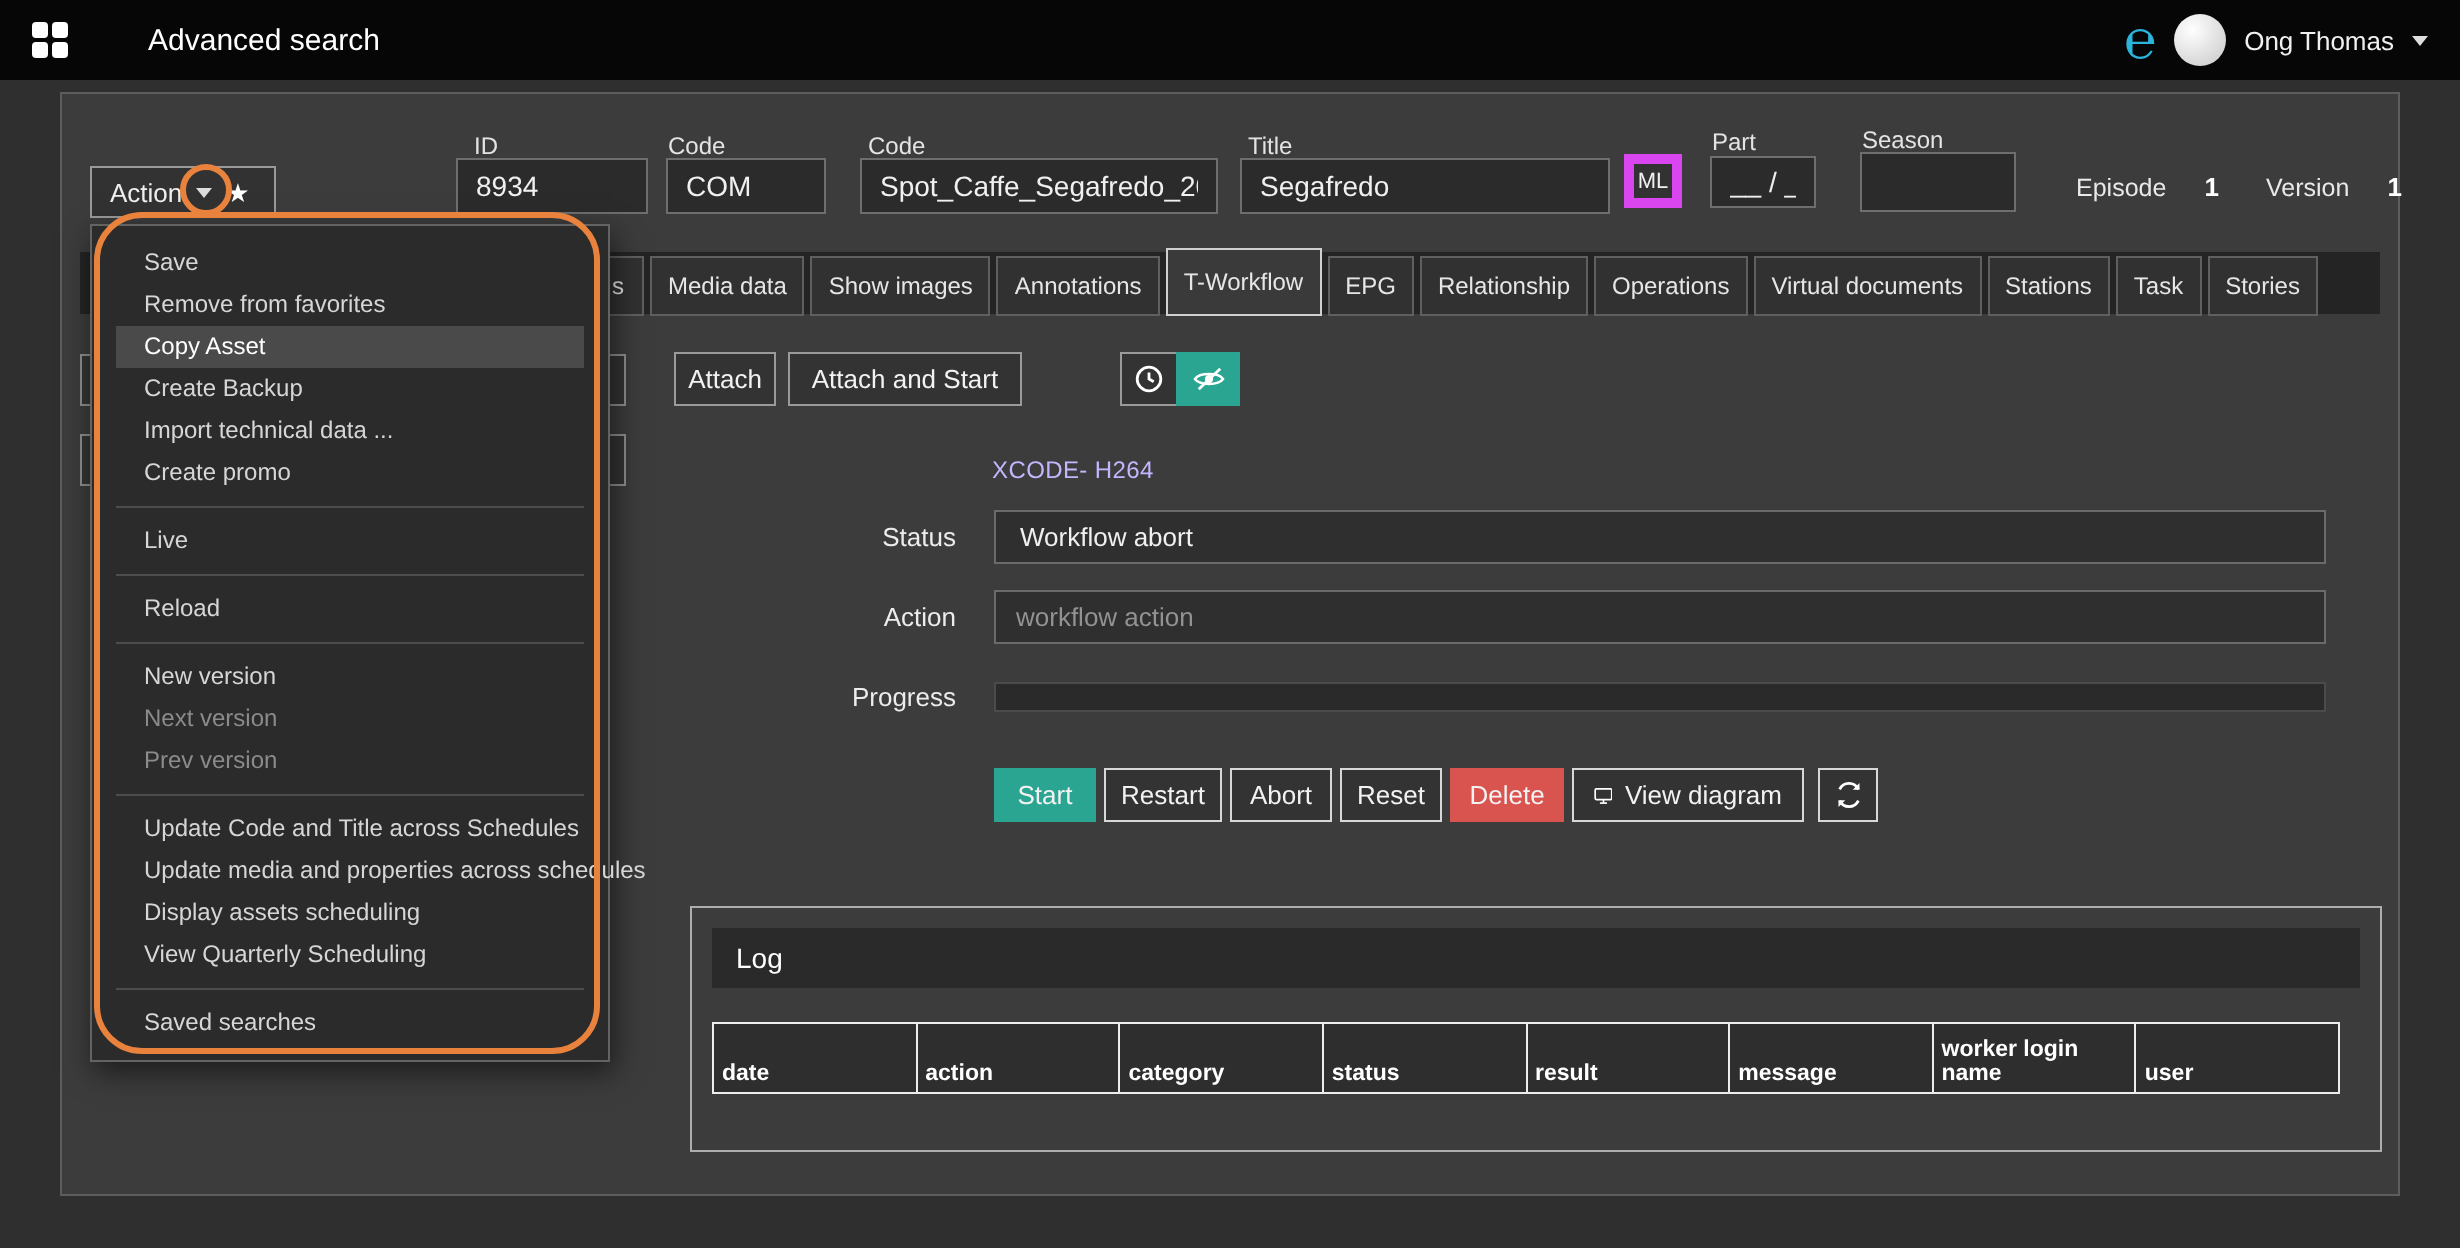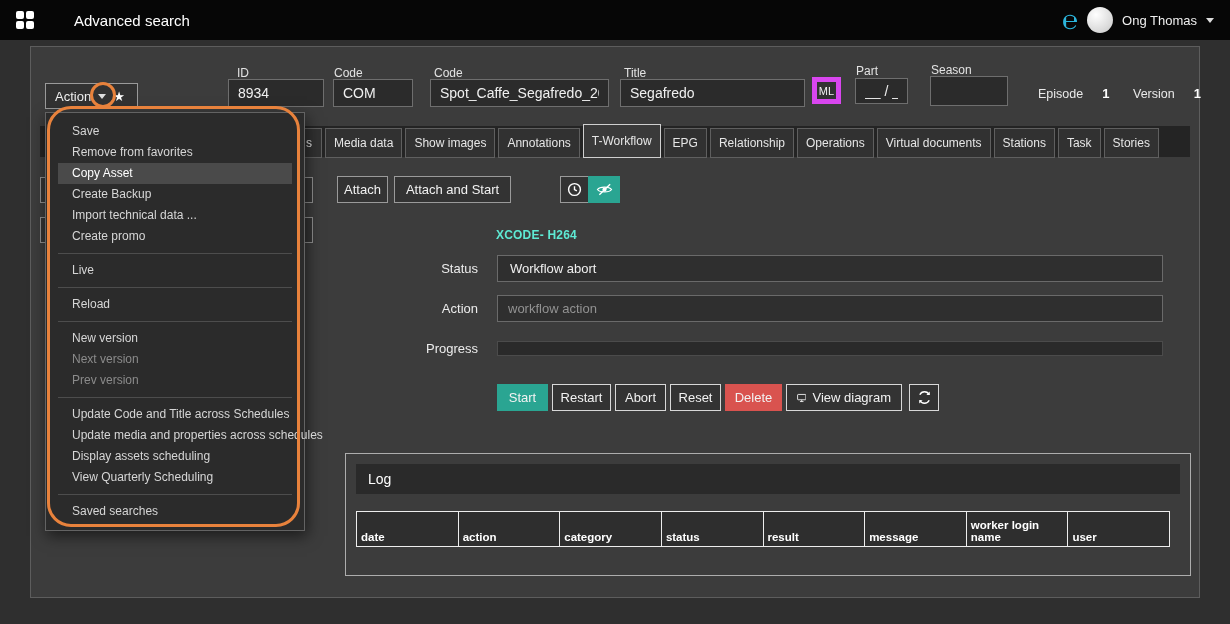--- a/index.html
+++ b/index.html
@@ -49,21 +49,21 @@
   
   .ann{position:absolute;border:3px solid #e8823c;z-index:40;pointer-events:none}
   .ann-circle{left:90px;top:82px;width:26px;height:26px;border-radius:50%}
   .ann-rect{left:47px;top:106px;width:253px;height:421px;border-radius:24px}
 
   
   .btn{position:absolute;height:27px;display:flex;align-items:center;justify-content:center;background:#333;border:1px solid #d8d8d8;color:#f2f2f2;font-size:13px;padding:0 10px;cursor:pointer;gap:6px;white-space:nowrap}
   .btn.teal{background:#2aa592;border-color:#2aa592}
   .btn.red{background:#d9534f;border-color:#d9534f}
   .btn.grayb{border-color:#9a9a9a}
-  .xcode{position:absolute;left:496px;top:228px;color:#5eead4;font-weight:bold;font-size:12px;letter-spacing:.2px}
+  .xcode{position:absolute;left:496px;top:228px;color:#c4b5fd;font-weight:normal;font-size:12px;letter-spacing:.2px}
   .wlabel{position:absolute;width:92px;left:386px;text-align:right;color:#ececec;font-size:13px}
   .wfield{position:absolute;left:497px;width:666px;height:27px;background:#2f2f2f;border:1px solid #6a6a6a;color:#f0f0f0;font-size:13px;padding:0 12px;font-family:inherit;outline:none}
   input.wfield::placeholder{color:#929292}
   .progressbar{position:absolute;left:497px;top:341px;width:666px;height:15px;background:#2a2a2a;border:1px solid #4b4b4b}
 
   
   .logbox{position:absolute;left:345px;top:453px;width:846px;height:123px;border:1px solid #adadad}
   .loghead{position:absolute;left:356px;top:464px;width:824px;height:30px;background:#2a2a2a;color:#ffffff;font-size:14px;line-height:30px;padding:0 12px}
   .logtable{position:absolute;left:356px;top:511px;width:814px;height:36px;display:flex}
   .logcell{flex:1;border:1px solid #ededed;border-left-width:0;background:#2e2e2e;color:#fff;font-weight:bold;font-size:11.5px;display:flex;align-items:flex-end;padding:2px 4px;line-height:1.1}

